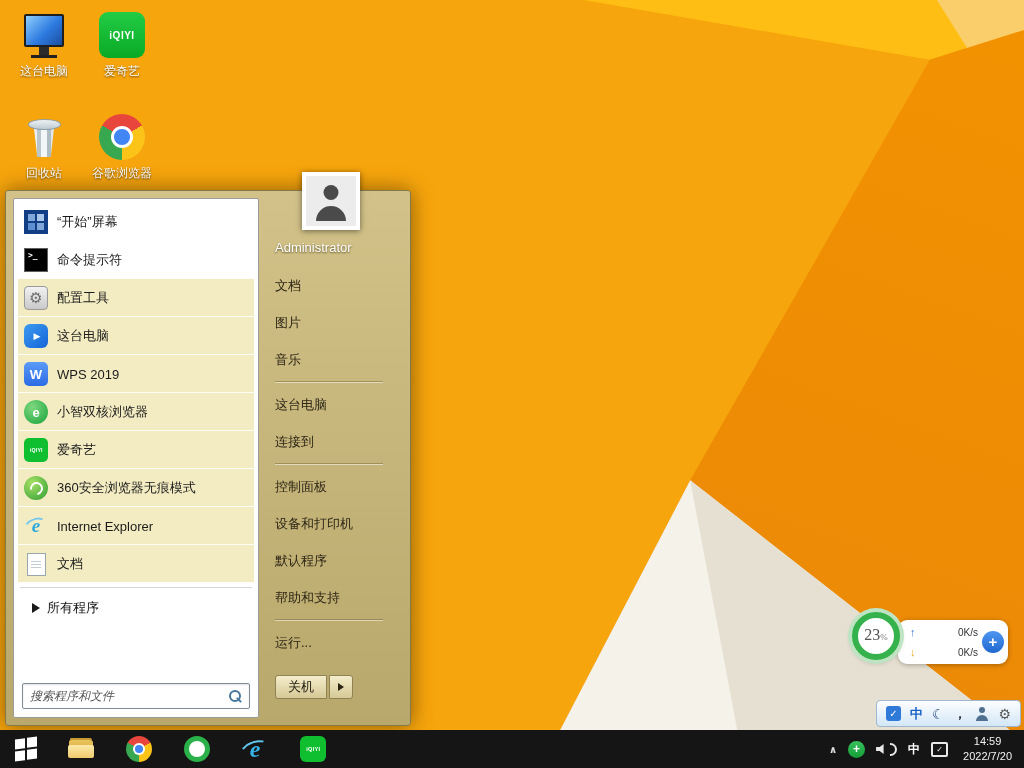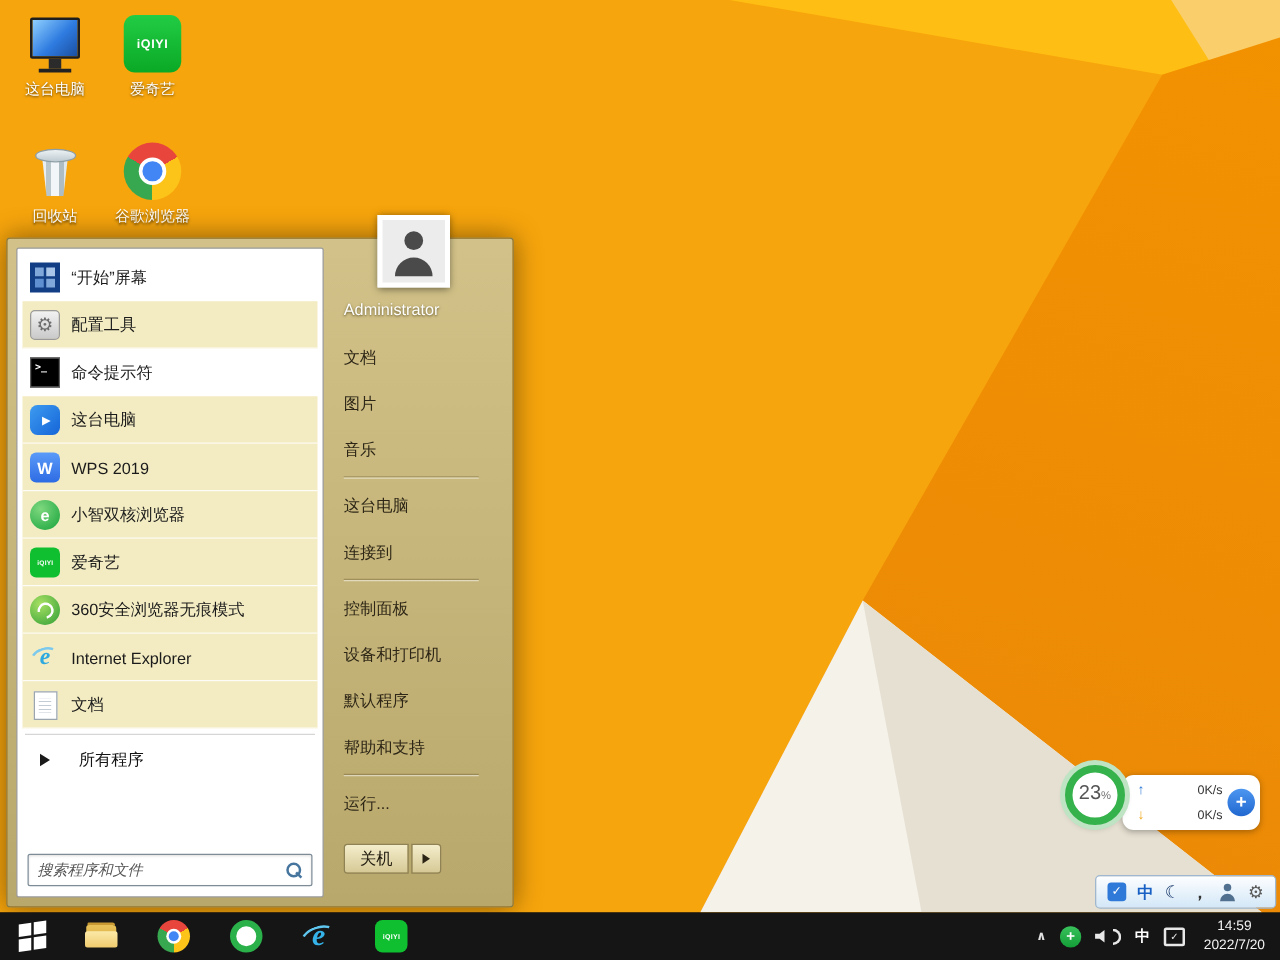--- a/index.html
+++ b/index.html
@@ -69,21 +69,21 @@
   .mi-iqiyi { border-radius:5px; background:#0FBF30; }
   .mi-iqiyi::before { content:"iQIYI"; color:#fff; font-weight:bold; font-size:9px; transform:scale(.58); letter-spacing:.4px; }
   .mi-b360 { border-radius:50%; background:radial-gradient(circle at 35% 30%,#A8E063,#2E9E35); }
   .mi-b360::before { content:""; width:9px; height:9px; border:2px solid #fff; border-radius:50%; border-bottom-color:transparent; transform:rotate(35deg); }
   .mi-ie::before { content:"e"; color:#2DA9E0; font:italic bold 19px "Liberation Serif",serif; }
   .mi-ie::after { content:""; position:absolute; top:4px; left:0; right:0; height:13px; border:2px solid #7CC9EE; border-color:#7CC9EE transparent transparent; border-radius:50%; transform:rotate(-18deg); }
   .mi-docs::before { content:""; width:17px; height:21px; background:#fff; border:1px solid #9AA5AE; }
   .mi-docs::after { content:""; position:absolute; top:7px; left:7px; width:10px; height:11px; background:repeating-linear-gradient(#fff 0 2px,#C3CCD4 2px 3px); }
 
   .ap-sep { border-top:1px solid #D6D6D6; margin:4px 2px; }
-  .all-programs { height:32px; display:flex; align-items:center; gap:23px; padding-left:14px; font-size:13px; color:#141414; cursor:pointer; }
+  .all-programs { height:32px; display:flex; align-items:center; gap:7px; padding-left:14px; font-size:13px; color:#141414; cursor:pointer; }
   .ap-arrow { width:0; height:0; border-left:8px solid #1A1A1A; border-top:5px solid transparent; border-bottom:5px solid transparent; }
   .search-row { margin-top:auto; padding:4px; }
   .search-box { height:26px; border:1px solid #7E8C98; border-radius:2px; display:flex; align-items:center; padding:0 7px; background:#fff; box-shadow:inset 0 1px 2px rgba(0,0,0,.12); }
   .search-box input { flex:1; border:0; outline:0; font-size:12px; color:#333; background:transparent; min-width:0; }
   .search-box input::placeholder { color:#555; font-style:italic; }
   .mag { width:14px; height:14px; position:relative; flex:none; }
   .mag::before { content:""; position:absolute; top:1px; left:1px; width:8px; height:8px; border:2px solid #46759E; border-radius:50%; }
   .mag::after { content:""; position:absolute; width:6px; height:2px; background:#46759E; transform:rotate(45deg); right:0; bottom:2px; }
 
   .right-panel { flex:1; position:relative; padding:0 10px 10px 16px; }
@@ -101,21 +101,21 @@
   
   #net-widget { position:absolute; left:852px; top:610px; width:158px; height:66px; z-index:5; }
   .pill { position:absolute; left:46px; top:10px; width:110px; height:44px; background:#fff; border-radius:9px; box-shadow:0 1px 5px rgba(0,0,0,.3); padding:6px 30px 6px 12px; display:flex; flex-direction:column; justify-content:space-between; }
   .net-row { display:flex; align-items:center; gap:4px; font-size:10px; color:#333; }
   .net-row .val { margin-left:auto; }
   .arr { font-weight:bold; font-size:11px; }
   .arr.up::before { content:"↑"; color:#2F7BD6; }
   .arr.down::before { content:"↓"; color:#F0A818; }
   .plus-btn { position:absolute; right:4px; top:50%; transform:translateY(-50%); width:22px; height:22px; border-radius:50%; background:linear-gradient(#4C96F0,#2268D0); display:flex; align-items:center; justify-content:center; }
   .plus-btn::before { content:"+"; color:#fff; font-size:15px; font-weight:bold; margin-top:-1px; }
-  .gauge { position:absolute; left:0; top:2px; width:48px; height:48px; border-radius:50%; background:#fff; border:6px solid #35B24B; box-shadow:0 0 0 4px #BFE4C4, 0 2px 6px rgba(0,0,0,.3); display:flex; align-items:baseline; justify-content:center; }
+  .gauge { position:absolute; left:0; top:2px; width:48px; height:48px; border-radius:50%; background:#fff; border:6px solid #35B24B; box-shadow:0 0 0 4px #BFE4C4, 0 2px 6px rgba(0,0,0,.3); display:flex; align-items:baseline; justify-content:center;font-family:Liberation Serif, serif; }
   .gauge .pct-num { font-size:16px; color:#555; margin-top:8px; }
   .gauge .pct-sym { font-size:9px; color:#777; }
 
   
   #lang-bar { position:absolute; right:3px; bottom:41px; height:27px; display:flex; align-items:center; gap:9px; padding:0 9px; background:linear-gradient(#FDFEFF,#D3E7F7); border:1px solid #9FB7CF; border-radius:4px; z-index:15; }
   .lb-ic { position:relative; display:inline-flex; align-items:center; justify-content:center; cursor:pointer; }
   .lb-check-square { width:15px; height:15px; border-radius:3px; background:#2F79D8; }
   .lb-check-square::before { content:"✓"; color:#fff; font-size:10px; font-weight:bold; }
   .lb-ime { color:#1860C4; font-weight:bold; font-size:13px; }
   .lb-moon::before { content:"☾"; color:#1D3D6E; font-size:14px; font-weight:bold; }
@@ -184,27 +184,27 @@
   </div>
 
 <div id="start-menu">
   <div class="menu-inner">
     <div class="left-panel">
       <div id="menu-items">
           <div class="menu-item">
             <span class="micon mi-startscreen"></span>
             <span class="mlabel">“开始”屏幕</span>
           </div>
-          <div class="menu-item new">
-            <span class="micon mi-tools"></span>
-            <span class="mlabel">配置工具</span>
-          </div>
           <div class="menu-item">
             <span class="micon mi-cmd"></span>
             <span class="mlabel">命令提示符</span>
+          </div>
+          <div class="menu-item new">
+            <span class="micon mi-tools"></span>
+            <span class="mlabel">配置工具</span>
           </div>
           <div class="menu-item new">
             <span class="micon mi-stellar"></span>
             <span class="mlabel">这台电脑</span>
           </div>
           <div class="menu-item new">
             <span class="micon mi-wps"></span>
             <span class="mlabel">WPS 2019</span>
           </div>
           <div class="menu-item new">

